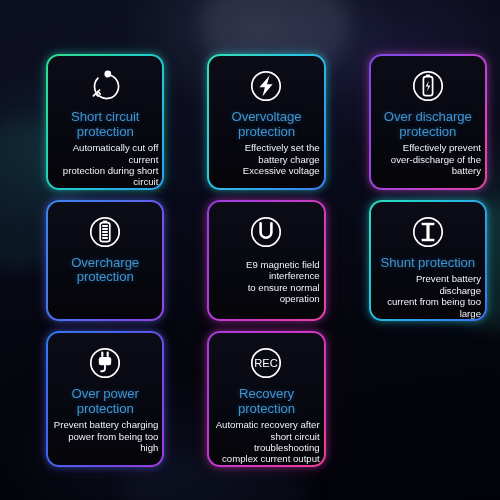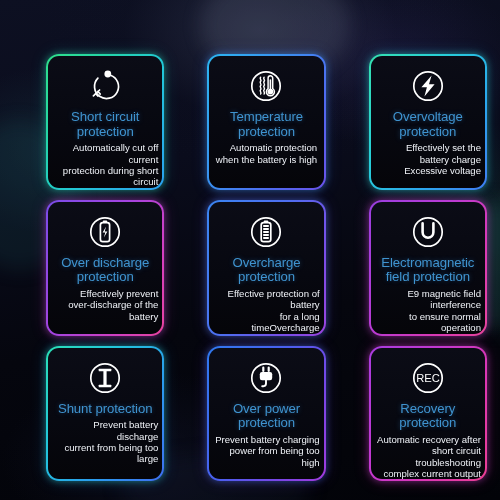--- a/index.html
+++ b/index.html
@@ -140,37 +140,20 @@
             <path d="M13.0 25.5 L15.2 28.1" stroke="#ffffff" stroke-width="1.7" stroke-linecap="round"></path>
             <path d="M10.6 27.4 L12.8 30.0" stroke="#ffffff" stroke-width="1.7" stroke-linecap="round"></path>
           </svg>
         </div>
         <div class="title">Short circuit protection</div>
         <div class="desc">Automatically cut off current
 protection during short circuit</div>
       </div>
     </div>
 
-    <div class="card b-2">
-      <div class="card-inner">
-        <div class="icon-wrap">
-          <svg width="40" height="40" viewBox="0 0 40 40" fill="none">
-            <circle cx="20" cy="20" r="14.2" stroke="#ffffff" stroke-width="1.7"></circle>
-            <path d="M24.4 9.8 a2.3 2.3 0 0 1 2.3 2.3 v10.4 a4.0 4.0 0 1 1-4.6 0 V12.1 a2.3 2.3 0 0 1 2.3-2.3 z" stroke="#ffffff" stroke-width="1.5"></path>
-            <circle cx="24.4" cy="25.6" r="2.9" fill="#ffffff"></circle>
-            <rect x="23.6" y="13.2" width="1.6" height="11" rx="0.8" fill="#ffffff"></rect>
-            <path d="M14.6 11.2 c-1.6 1.5 1.6 2.7 0 4.2 c-1.6 1.5 1.6 2.7 0 4.2 c-1.6 1.5 1.6 2.7 0 4.2 c-1.6 1.5 1.6 2.7 0 4.2" stroke="#ffffff" stroke-width="1.45" stroke-linecap="round"></path>
-            <path d="M18.1 11.2 c-1.6 1.5 1.6 2.7 0 4.2 c-1.6 1.5 1.6 2.7 0 4.2 c-1.6 1.5 1.6 2.7 0 4.2 c-1.6 1.5 1.6 2.7 0 4.2" stroke="#ffffff" stroke-width="1.45" stroke-linecap="round"></path>
-          </svg>
-        </div>
-        <div class="title">Temperature protection</div>
-        <div class="desc">Automatic protection
-when the battery is high</div>
-      </div>
-    </div>
 
     <div class="card b-4">
       <div class="card-inner">
         <div class="icon-wrap">
           <svg width="40" height="40" viewBox="0 0 40 40" fill="none">
             <circle cx="20" cy="20" r="14.2" stroke="#ffffff" stroke-width="1.7"></circle>
             <path d="M23.6 9.4 L13.4 21.3 L18.9 21.3 L16.4 30.6 L26.6 18.2 L21.0 18.2 Z" fill="#ffffff"></path>
           </svg>
         </div>
         <div class="title">Overvoltage protection</div>
@@ -203,35 +186,31 @@
             <rect x="15.2" y="10.6" width="9.6" height="19.0" rx="2.4" stroke="#ffffff" stroke-width="1.7"></rect>
             <rect x="17.7" y="8.5" width="4.6" height="2.3" rx="0.9" fill="#ffffff"></rect>
             <rect x="17.1" y="13.0" width="5.8" height="1.9" rx="0.6" fill="#ffffff"></rect>
             <rect x="17.1" y="16.0" width="5.8" height="1.9" rx="0.6" fill="#ffffff"></rect>
             <rect x="17.1" y="19.0" width="5.8" height="1.9" rx="0.6" fill="#ffffff"></rect>
             <rect x="17.1" y="22.0" width="5.8" height="1.9" rx="0.6" fill="#ffffff"></rect>
             <rect x="17.1" y="25.0" width="5.8" height="1.9" rx="0.6" fill="#ffffff"></rect>
           </svg>
         </div>
         <div class="title">Overcharge protection</div>
-        <div class="desc">Effective protection of battery
-for a long timeOvercharge</div>
       </div>
     </div>
 
     <div class="card b-6">
       <div class="card-inner">
         <div class="icon-wrap">
           <svg width="40" height="40" viewBox="0 0 40 40" fill="none">
             <circle cx="20" cy="20" r="14.2" stroke="#ffffff" stroke-width="1.7"></circle>
             <path d="M14.6 11.4 v8.9 a5.4 5.4 0 0 0 10.8 0 v-8.9" stroke="#ffffff" stroke-width="2.6" stroke-linecap="round"></path>
           </svg>
         </div>
-        <div class="title two-line" style="white-space:pre-line;">Electromagnetic
-field protection</div>
         <div class="desc">E9 magnetic field interference
 to ensure normal operation</div>
       </div>
     </div>
 
     <div class="card b-7">
       <div class="card-inner">
         <div class="icon-wrap">
           <svg width="40" height="40" viewBox="0 0 40 40" fill="none">
             <circle cx="20" cy="20" r="14.2" stroke="#ffffff" stroke-width="1.7"></circle>

